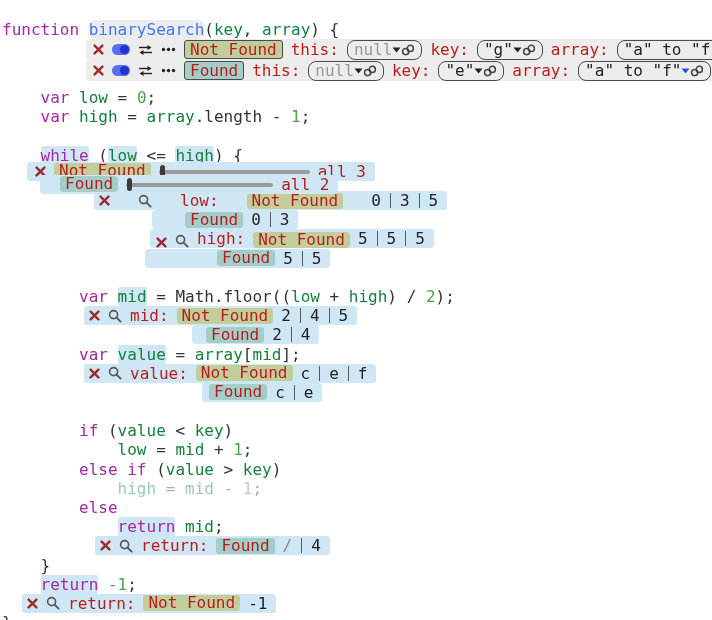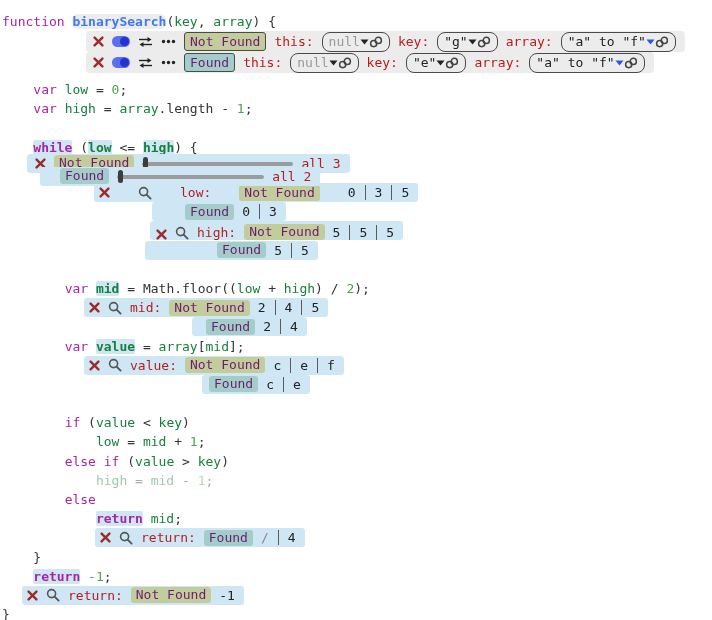--- a/index.html
+++ b/index.html
@@ -1,37 +1,37 @@
 <!DOCTYPE html>
 <html><head>
 <meta charset="utf-8">
 <style>
   html,body{margin:0;padding:0;background:#fff;}
   .screen{position:relative;width:712px;height:620px;overflow:hidden;background:#fff;
-          font-family:"DejaVu Sans Mono",monospace;font-size:13px;color:#333;
-          padding-top:12px;box-sizing:border-box;}
+          font-family:"DejaVu Sans Mono",monospace;font-size:16px;color:#333;
+          padding-top:20px;box-sizing:border-box;}
   .row{height:19.2px;display:flex;align-items:center;white-space:pre;padding-left:2px;box-sizing:border-box;}
   .row.trace{height:21px;}
   .row.trace.gap-after{margin-bottom:7px;}
   
   .tok-txt{color:#333;}
   .tok-kw{color:#a626a4;}
   .tok-id{color:#15803d;}
   .tok-fn{color:#4078f2;}
   .tok-num{color:#50a14f;}
-  .sel{background:#cfe7f5;border-radius:2px;font-weight:bold;}
-  .grey{background:#ececec;border-radius:6px;font-weight:bold;}
+  .sel{background:#cfe7f5;border-radius:2px;}
+  .grey{background:#ececec;border-radius:6px;}
   .faded{opacity:.42;}
   
   .tpanel{margin-left:84px;background:#ececec;border-radius:4px;display:flex;align-items:center;
           gap:8px;height:21px;padding:0 9px 0 7px;width:max-content;}
   
   .ppanel{background:#cfe7f5;border-radius:3px;display:flex;align-items:center;gap:8px;
           height:19px;padding:0 9px 0 6px;width:max-content;}
-  .badge{border-radius:3px;padding:0 5px;height:16px;line-height:16px;color:#701a75;}
+  .badge{border-radius:3px;padding:0 5px;height:16px;line-height:16px;color:#b91c1c;}
   .badge.nf{background:#c2cd9b;}
   .badge.f{background:#a3cdc8;}
   .badge.bordered{border:1px solid #4a4a4a;height:17px;line-height:17px;}
   .plabel{color:#b91c1c;}
   .dropdown{border:1px solid #4a4a4a;border-radius:8px;height:18px;display:flex;align-items:center;
             gap:0;padding:0 6px;cursor:pointer;background:transparent;}
   .dd-val{color:#222;}
   .dd-val.muted{color:#999;}
   .vals{display:flex;align-items:center;gap:9px;}
   .vsep{width:1px;height:15px;background:#5a5a5a;}

